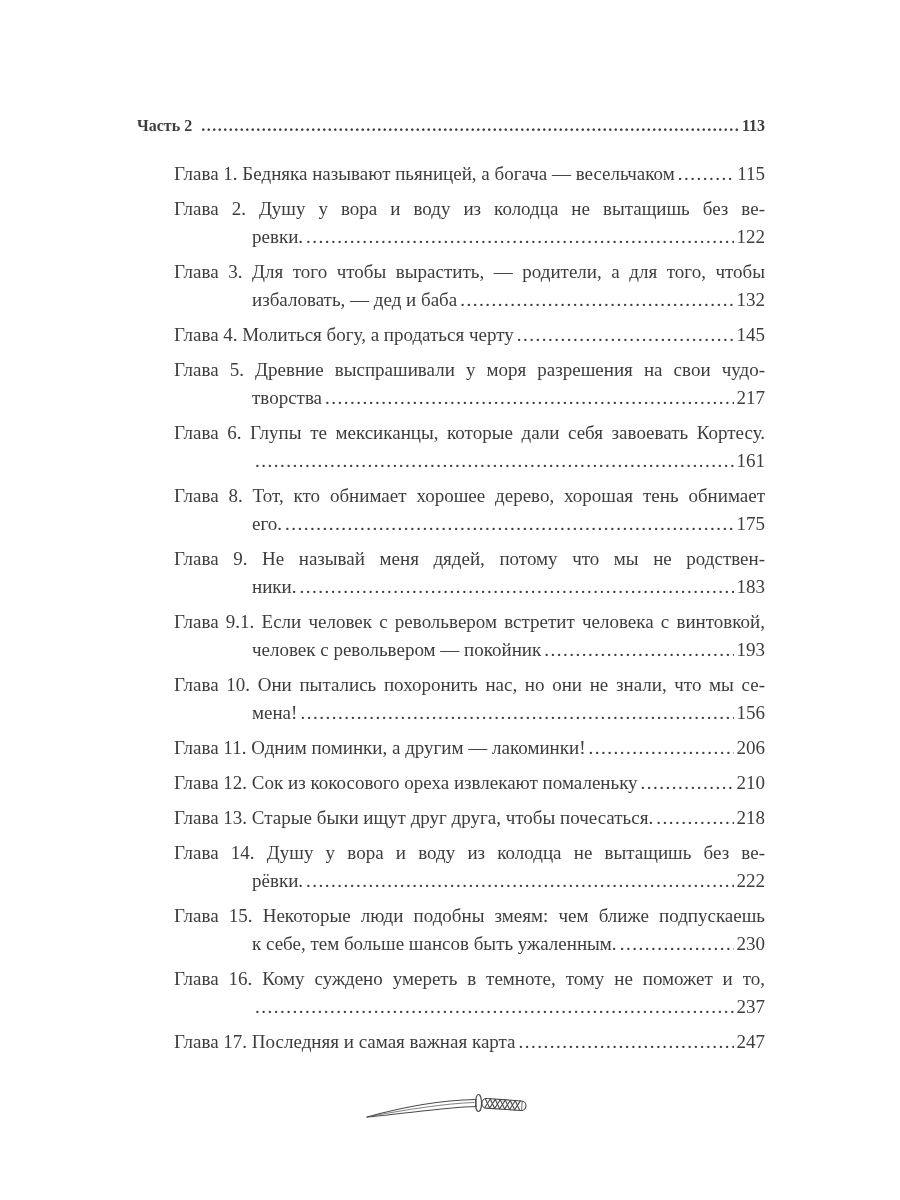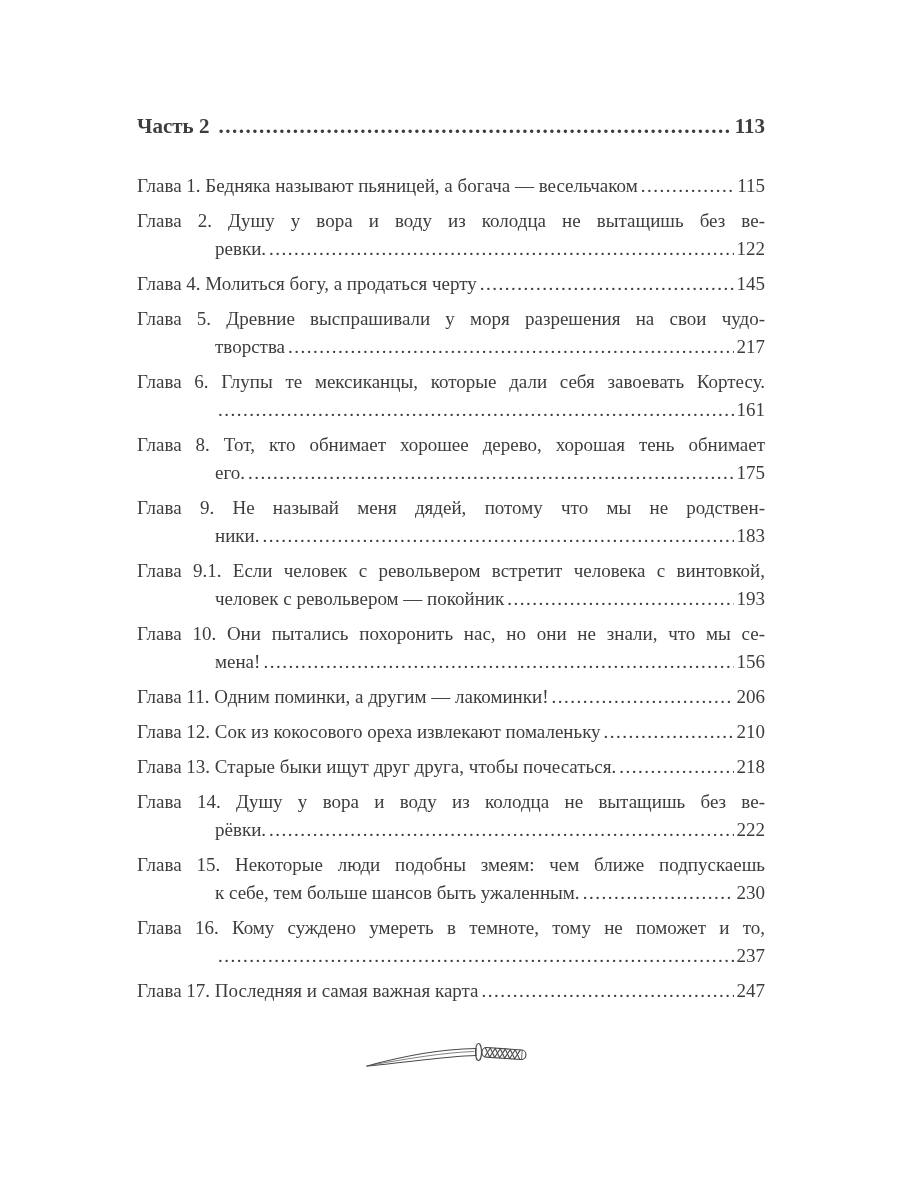--- a/index.html
+++ b/index.html
@@ -18,26 +18,26 @@
   .page {
     position: absolute;
     left: 137px;
     top: 112px;
     width: 628px;
   }
   .toc-part {
     display: flex;
     align-items: center;
     font-weight: bold;
-    font-size: 21px;
+    font-size: 16px;
     line-height: 28px;
-    margin-bottom: 32px;
+    margin-bottom: 20px;
   }
   .toc-part .part-label { flex-shrink: 0; margin-right: 6px; }
-  .toc-entries { font-size: 19px; }
+  .toc-entries { font-size: 19px; margin-left: 37px; }
   .toc-entry { margin-bottom: 7px; }
   .toc-line { line-height: 28px; }
   .toc-line.justify {
     text-align: justify;
     text-align-last: justify;
     white-space: nowrap;
   }
   .toc-line.cont { padding-left: 78px; justify-content: center; }
   .toc-line.last {
     display: flex;
@@ -81,20 +81,28 @@
           <span class="dots"></span>
           <span class="page-num">115</span>
         </div>
       </div>
       <div class="toc-entry">
         <div class="toc-line justify">Глава 2. Душу у вора и воду из колодца не вытащишь без ве-</div>
         <div class="toc-line cont last">
           <span class="line-text">ревки.</span>
           <span class="dots"></span>
           <span class="page-num">122</span>
+        </div>
+      </div>
+      <div class="toc-entry">
+        <div class="toc-line justify">Глава 3. Для того чтобы вырастить, — родители, а для того, чтобы</div>
+        <div class="toc-line cont last">
+          <span class="line-text">избаловать, — дед и баба</span>
+          <span class="dots"></span>
+          <span class="page-num">132</span>
         </div>
       </div>
       <div class="toc-entry">
         <div class="toc-line last">
           <span class="line-text">Глава 4. Молиться богу, а продаться черту</span>
           <span class="dots"></span>
           <span class="page-num">145</span>
         </div>
       </div>
       <div class="toc-entry">

